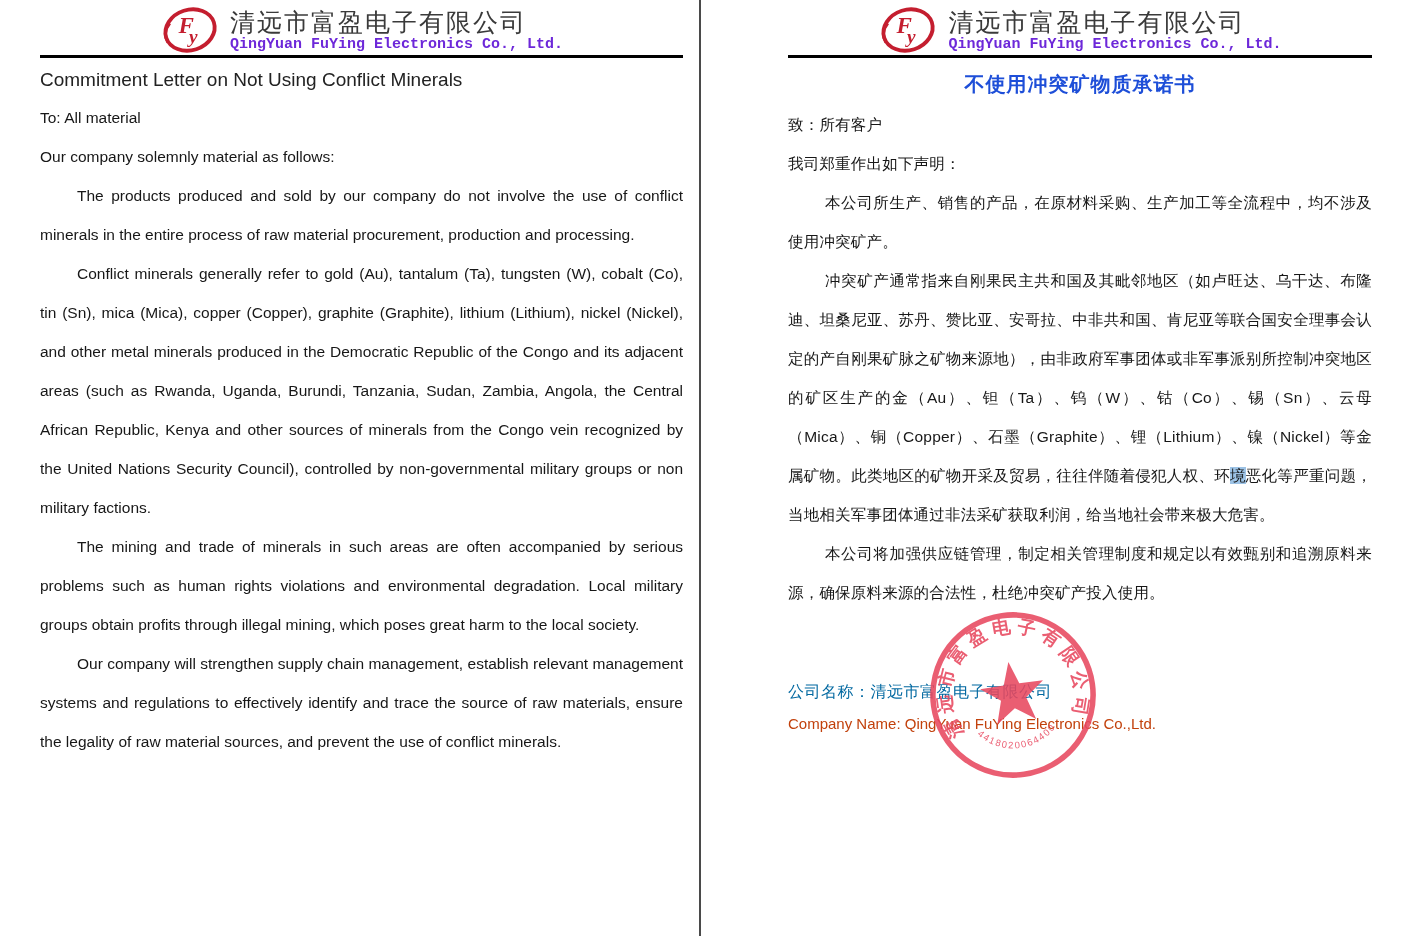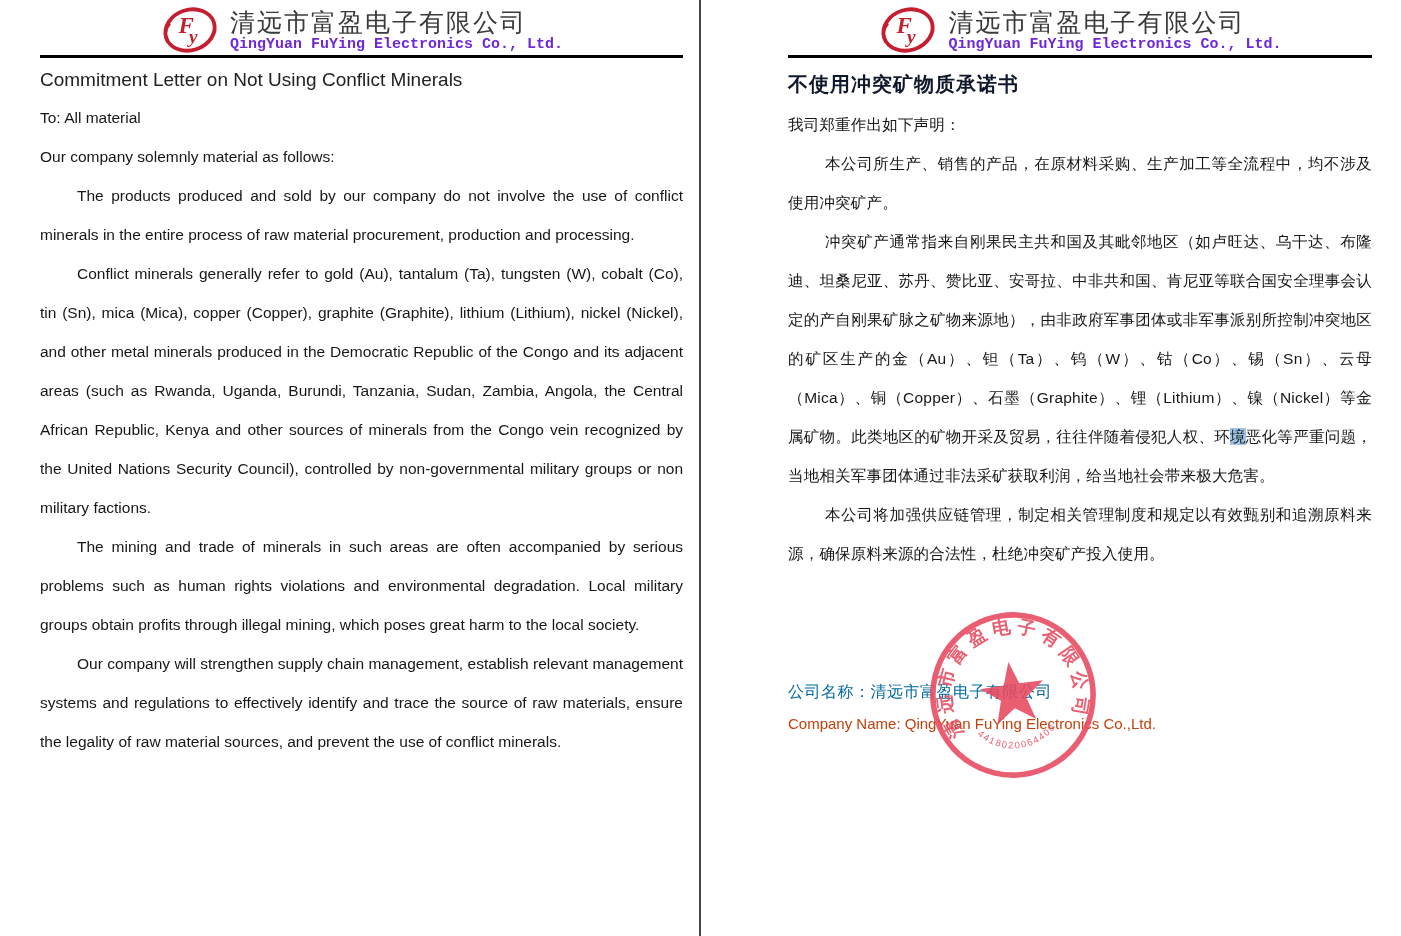--- a/index.html
+++ b/index.html
@@ -34,21 +34,21 @@
     font-size: 15px; font-weight: bold; color: #6d28d9;
     text-align: center; line-height: 17px; white-space: nowrap;
   }
   .header-rule { height: 3px; background: #000; }
 
   .doc-title-en {
     text-align: left; font-size: 19px; color: #222;
     margin: 11px 0 0 0; font-weight: normal;
   }
   .doc-title-zh {
-    font-size: 20px; color: #0f172a;
+    text-align: center; font-size: 20px; color: #1d4ed8;
     margin: 13px 0 0 0; font-weight: bold; letter-spacing: 1px;
   }
 
   .body-text {
     margin-top: 7px;
     font-size: 15.5px;
     line-height: 39px;
     text-align: justify;
     color: #171717;
   }
@@ -112,20 +112,21 @@
     <div class="brand-text">
       <div class="brand-zh">清远市富盈电子有限公司</div>
       <div class="brand-en">QingYuan FuYing Electronics Co., Ltd.</div>
     </div>
   </div>
   <div class="header-rule"></div>
 
   <h1 class="doc-title-zh">不使用冲突矿物质承诺书</h1>
 
   <div class="body-text zh-body">
+    <p>致：所有客户</p>
     <p>我司郑重作出如下声明：</p>
     <p class="indent">本公司所生产、销售的产品，在原材料采购、生产加工等全流程中，均不涉及使用冲突矿产。</p>
     <p class="indent"><span>冲突矿产通常指来自刚果民主共和国及其毗邻地区（如卢旺达、乌干达、布隆迪、坦桑尼亚、苏丹、赞比亚、安哥拉、中非共和国、肯尼亚等联合国安全理事会认定的产自刚果矿脉之矿物来源地），由非政府军事团体或非军事派别所控制冲突地区的矿区生产的金（Au）、钽（Ta）、钨（W）、钴（Co）、锡（Sn）、云母（Mica）、铜（Copper）、石墨（Graphite）、锂（Lithium）、镍（Nickel）等金属矿物。此类地区的矿物开采及贸易，往往伴随着侵犯人权、环</span><span class="sel-highlight">境</span><span>恶化等严重问题，当地相关军事团体通过非法采矿获取利润，给当地社会带来极大危害。</span></p>
     <p class="indent">本公司将加强供应链管理，制定相关管理制度和规定以有效甄别和追溯原料来源，确保原料来源的合法性，杜绝冲突矿产投入使用。</p>
   </div>
 
   <div class="signature">
     <p class="sig-zh">公司名称：清远市富盈电子有限公司</p>
     <p class="sig-en">Company Name: QingYuan FuYing Electronics Co.,Ltd.</p>
   </div>

